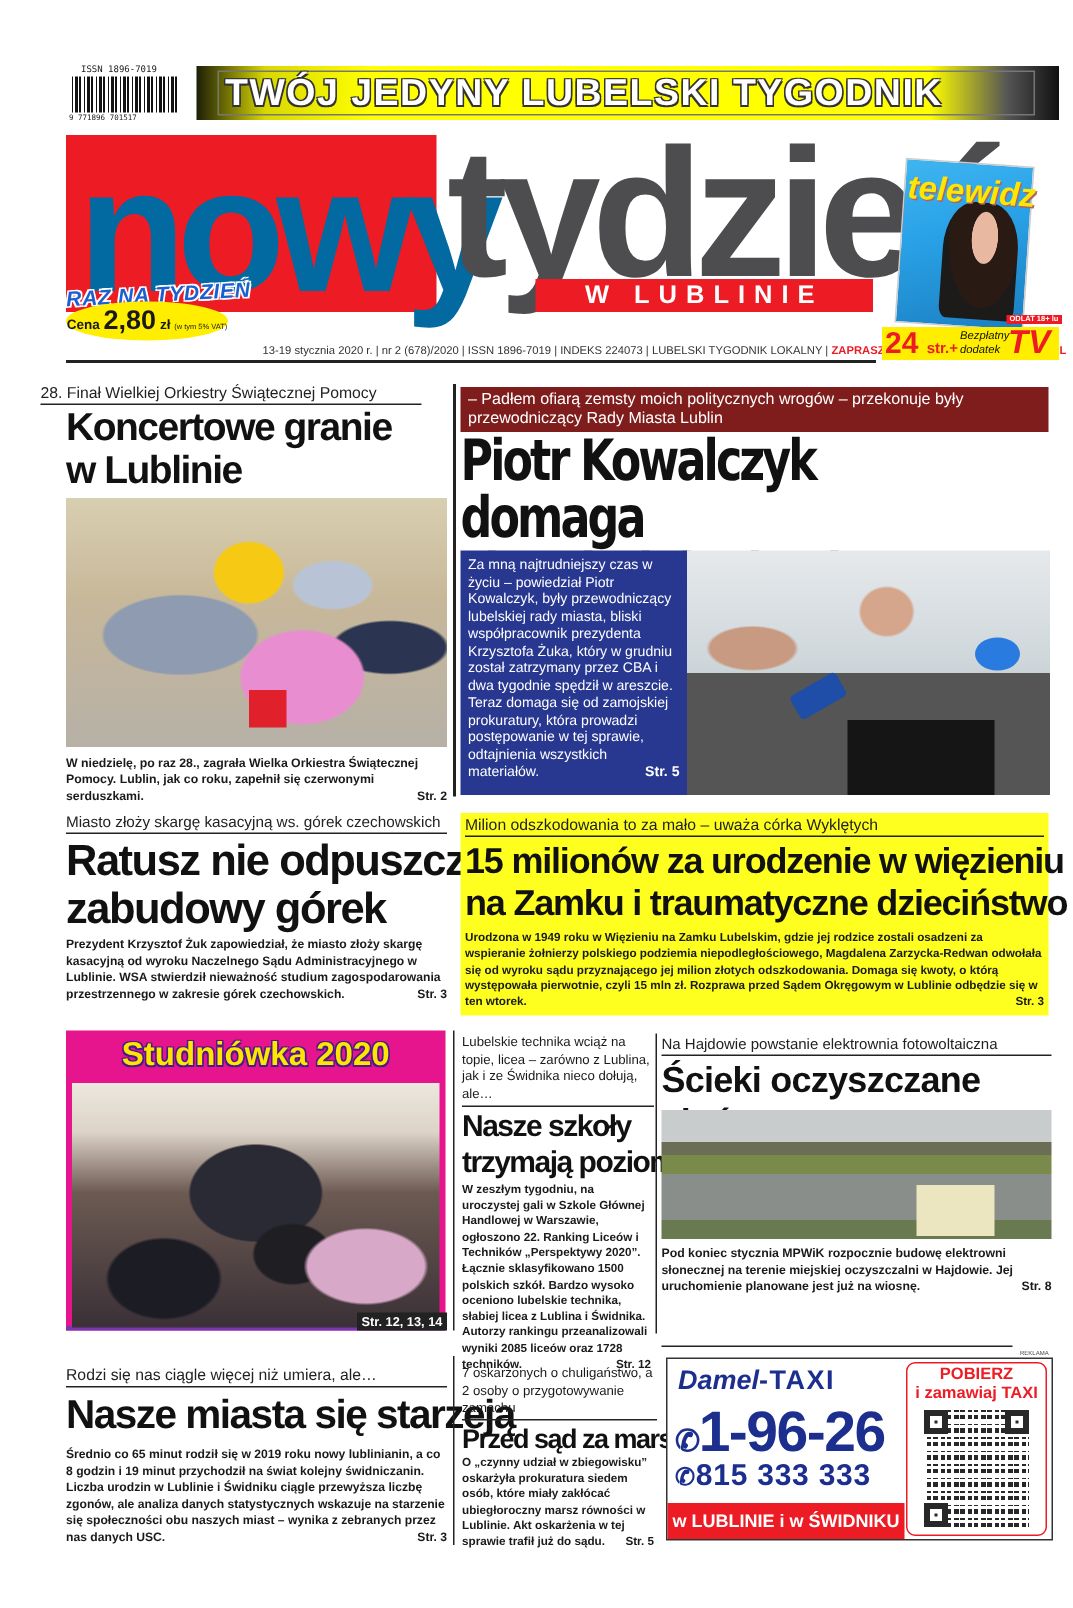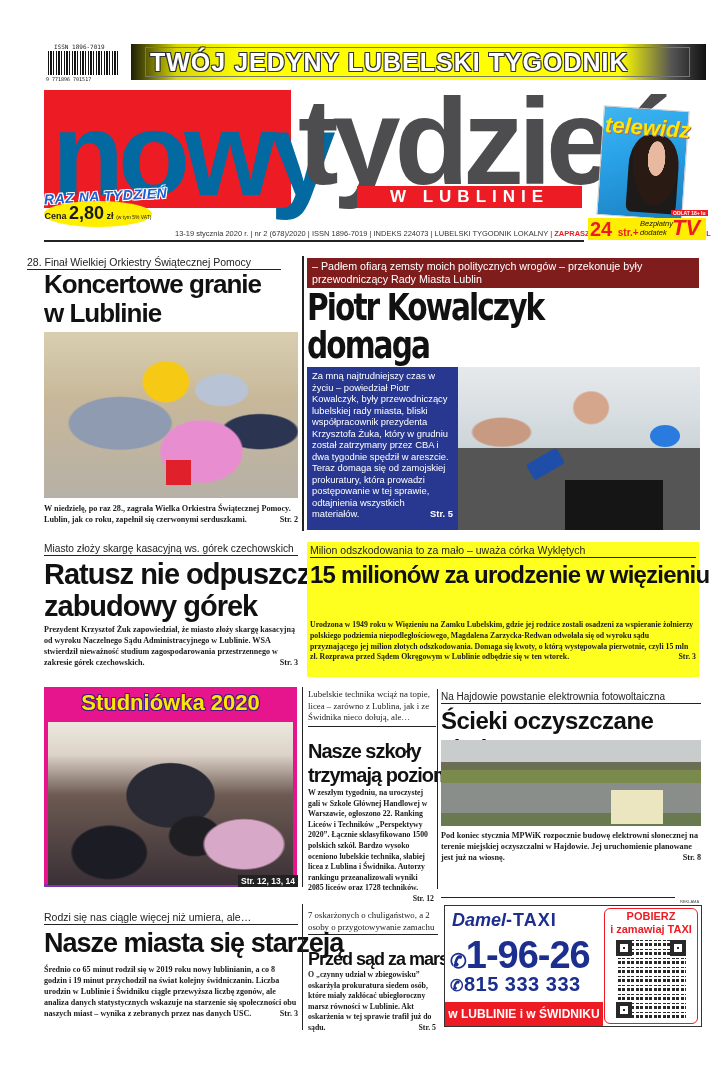--- a/index.html
+++ b/index.html
@@ -28,21 +28,21 @@
 .tv-face{left:628px;top:135px;width:50px;height:78px;background:radial-gradient(ellipse at 55% 30%,#e8b9a0 0 22%,#2a1a14 23% 60%,#1d1a1a 61%);border-radius:40% 40% 10% 10%;transform:rotate(4deg)}
 .tv-strip{left:588px;top:218px;width:118px;height:22px;background:#ffee00}
 .tv-24{left:590px;top:218px;font-weight:bold;font-size:20px;color:#ed1c24;line-height:22px}
 .tv-24 small{font-size:10px}
 .tv-bez{left:640px;top:219px;font-style:italic;font-size:7.5px;line-height:9px;color:#111}
 .tv-tv{left:672px;top:216px;font-weight:bold;font-style:italic;font-size:22px;color:#ed1c24;line-height:24px}
 .tv-odlat{left:671px;top:210px;background:#ed1c24;color:#fff;font-size:5px;font-weight:bold;padding:0 2px}
 
 .kicker{font-family:"Liberation Sans",sans-serif;font-size:10.5px;color:#222;border-bottom:1.5px solid #222;padding-bottom:1px;white-space:nowrap}
 .headline{font-family:"Liberation Sans Narrow","Liberation Sans",sans-serif;font-weight:bold;color:#111;letter-spacing:-1px;transform-origin:left top}
-.body{font-family:Liberation Serif, serif;font-weight:bold;font-size:8.4px;line-height:11px;color:#1a1a1a}
+.body{font-family:Liberation Sans, sans-serif;font-weight:bold;font-size:8.4px;line-height:11px;color:#1a1a1a}
 .str{float:right;font-weight:bold}
 .vline{width:1.5px;background:#222}
 
 .photo-wosp{left:44px;top:332px;width:254px;height:166px;background:
  radial-gradient(ellipse at 62% 72%,#e88ed0 0 18%,transparent 19%),
  radial-gradient(ellipse at 70% 35%,#b8c4d6 0 10%,transparent 11%),
  radial-gradient(ellipse at 48% 30%,#f6c915 0 12%,transparent 13%),
  radial-gradient(ellipse at 30% 55%,#8f9bb0 0 20%,transparent 21%),
  radial-gradient(ellipse at 85% 60%,#2b3450 0 12%,transparent 13%),
  linear-gradient(180deg,#d8cfb0 0%,#c8b89a 40%,#b6b0a6 100%)}
@@ -162,20 +162,21 @@
 </div>
 <div class="abs body" style="left:44px;top:624px;width:254px;font-size:8.1px">
   <span>Prezydent Krzysztof Żuk zapowiedział, że miasto złoży skargę kasacyjną od wyroku Naczelnego Sądu Administracyjnego w Lublinie. WSA stwierdził nieważność studium zagospodarowania przestrzennego w zakresie górek czechowskich.</span>
   <span class="str">Str. 3</span>
 </div>
 
 <div class="abs yellowbox"></div>
 <div class="abs kicker" style="left:310px;top:544px;width:386px;font-size:10.5px">Milion odszkodowania to za mało – uważa córka Wyklętych</div>
 <div class="abs headline" style="left:310px;top:561px;font-size:24px;line-height:28px;letter-spacing:-0.8px">
   <div>15 milionów za urodzenie w więzieniu</div>
+  <div>na Zamku i traumatyczne dzieciństwo</div>
 </div>
 <div class="abs body" style="left:310px;top:620px;width:386px;font-size:7.8px;line-height:10.8px">
   <span>Urodzona w 1949 roku w Więzieniu na Zamku Lubelskim, gdzie jej rodzice zostali osadzeni za wspieranie żołnierzy polskiego podziemia niepodległościowego, Magdalena Zarzycka-Redwan odwołała się od wyroku sądu przyznającego jej milion złotych odszkodowania. Domaga się kwoty, o którą występowała pierwotnie, czyli 15 mln zł. Rozprawa przed Sądem Okręgowym w Lublinie odbędzie się w ten wtorek.</span>
   <span class="str">Str. 3</span>
 </div>
 
 <div class="abs studn"></div>
 <div class="abs studn-title">Studniówka 2020</div>
 <div class="abs studn-photo"></div>
 <div class="abs studn-str">Str. 12, 13, 14</div>

